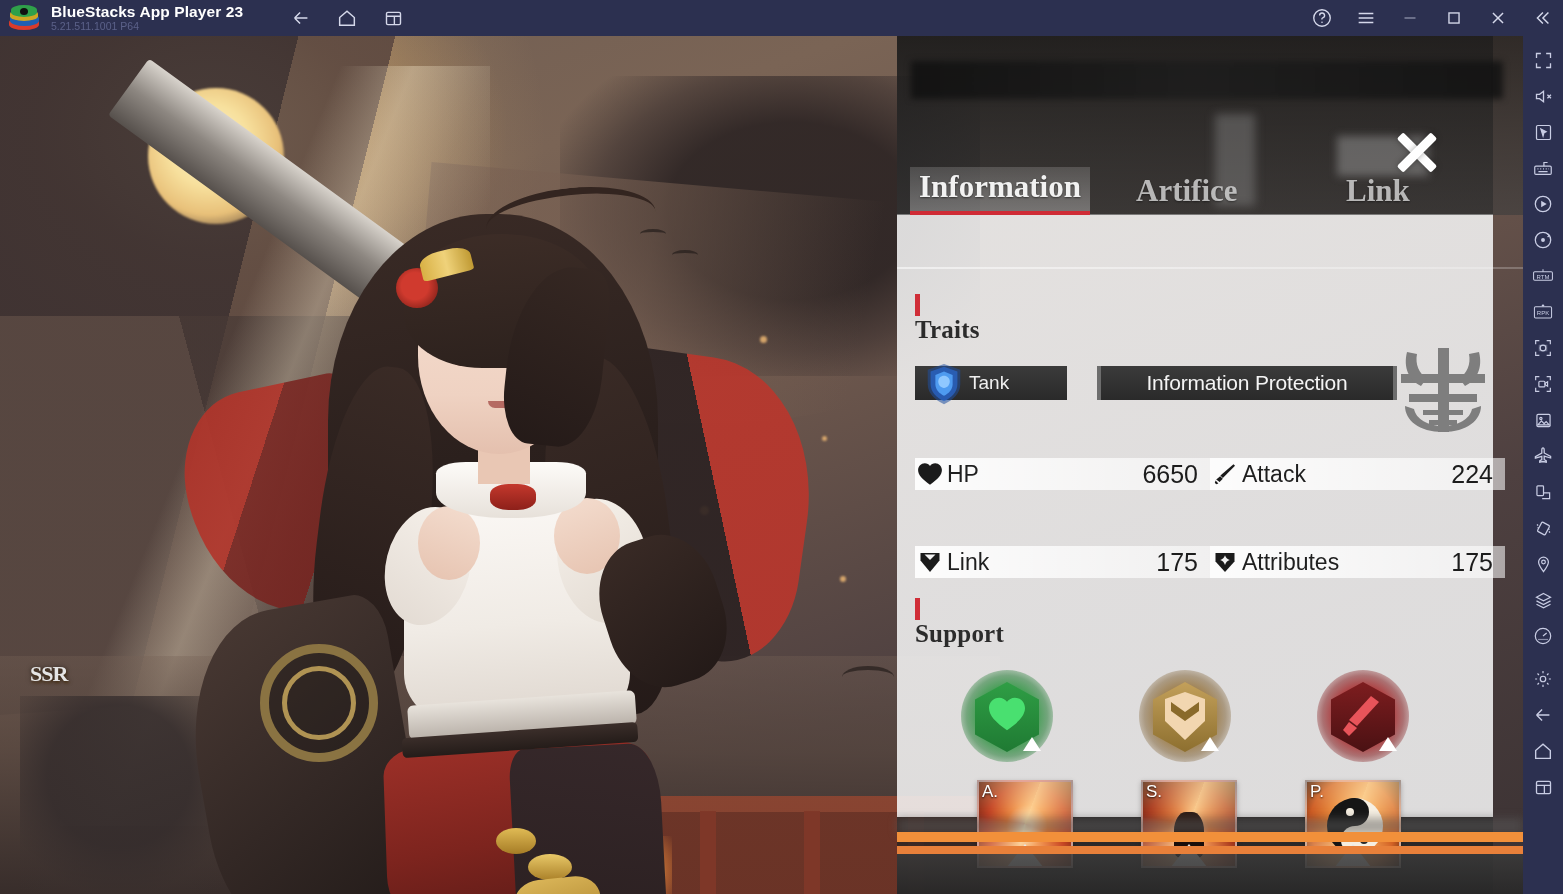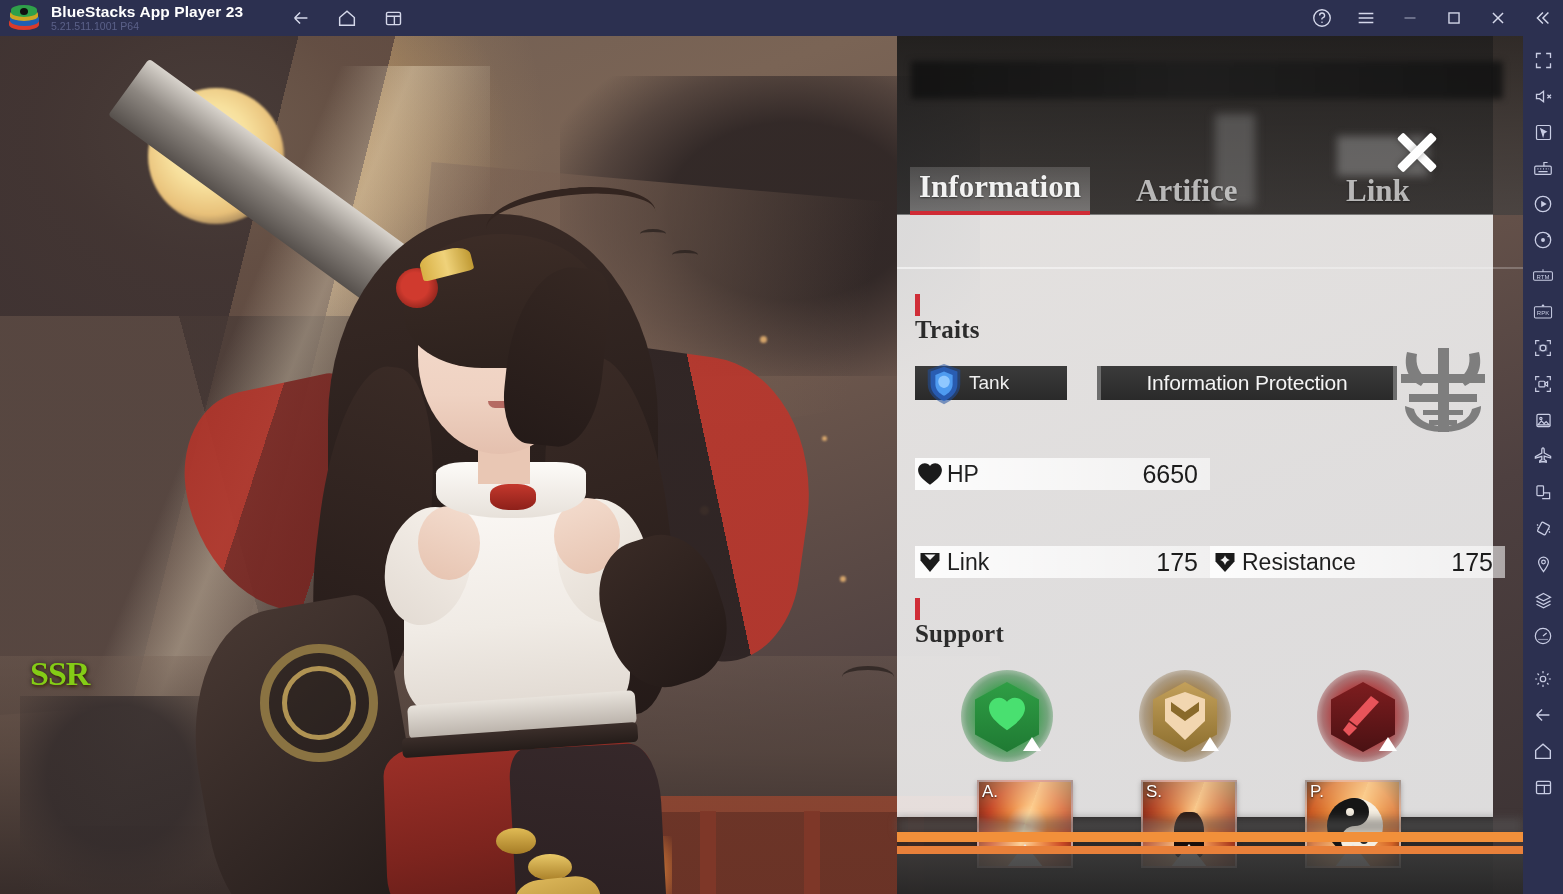--- a/index.html
+++ b/index.html
@@ -170,22 +170,22 @@
   .bird { position:absolute; width:26px; height:10px;
     border-top:3px solid rgba(40,32,30,.75); border-radius:50% 50% 0 0; }
   .bird.b2 { transform:scaleX(-1); }
 
   
   #nameplate { position:absolute; left:34px; top:620px; z-index:8;
     display:flex; align-items:flex-end; gap:2px; }
   #charname { font-family:"Liberation Serif", serif; font-size:56px; font-weight:bold;
     color:#fdfcfa; letter-spacing:.5px;
     text-shadow:0 0 4px rgba(0,0,0,.55), 2px 2px 5px rgba(0,0,0,.6); line-height:56px; }
-  #rank { font-family:"Liberation Serif", serif; font-size:34px; font-weight:bold;
-    color:#84cc16; letter-spacing:-1px; line-height:36px; margin-bottom:5px; margin-left:-4px;
+  #rank { font-family:"Liberation Serif", serif; font-size:22px; font-weight:bold;
+    color:#e5e5e5; letter-spacing:-1px; line-height:36px; margin-bottom:5px; margin-left:-4px;
     text-shadow:0 0 5px rgba(0,0,0,.6), 1px 2px 3px rgba(80,50,10,.8); }
 
   
   #panel { position:absolute; left:897px; top:0; width:596px; height:858px;
     background:linear-gradient(180deg, rgba(20,20,20,.60) 0 20.8%, rgba(243,243,243,.88) 20.8% 91%, rgba(35,35,35,.72) 91% 100%);
     z-index:10; }
   #panel-topshade { position:absolute; left:0; top:0; width:626px; height:179px;
     background:linear-gradient(180deg, rgba(26,26,26,.74) 0%, rgba(44,44,44,.66) 55%, rgba(60,60,60,.62) 100%); }
   #blurbar { position:absolute; left:14px; top:25px; width:592px; height:38px;
     background:linear-gradient(90deg, rgba(16,16,16,.85), rgba(28,28,28,.8) 48%, rgba(18,18,18,.85));
@@ -630,40 +630,51 @@
           <div class="attr-row">
             <div class="attr-cell">
               <div class="a-ico">
                 <svg width="26" height="24" viewBox="0 0 24 22">
                     <path d="M12 21C5 16 1 12 1 7.4 1 3.8 3.8 1 7.2 1c2 0 3.8 1 4.8 2.5C13 2 14.8 1 16.8 1 20.2 1 23 3.8 23 7.4 23 12 19 16 12 21z" fill="#1b1b1b"></path>
                   </svg>
               </div>
               <div class="a-name">HP</div>
               <div class="a-val">6650</div>
             </div>
+            <div class="attr-cell">
+              <div class="a-ico">
+                <svg width="26" height="24" viewBox="0 0 24 24">
+                    <path d="M20.5 2.2 22 3.8 9.8 16l-2.4-2.4z" fill="#1b1b1b"></path>
+                    <path d="M7.2 14.2 9.8 16.8 6.6 20 3.2 17.4z" fill="#1b1b1b"></path>
+                    <path d="M2.6 18.6 5.4 21.4 3.2 22.2 1.8 20.8z" fill="#1b1b1b"></path>
+                  </svg>
+              </div>
+              <div class="a-name">Attack</div>
+              <div class="a-val">224</div>
+            </div>
           </div>
           <div class="attr-row">
             <div class="attr-cell">
               <div class="a-ico">
                 <svg width="26" height="24" viewBox="0 0 24 24">
                     <path d="M2.5 3h19v7.5L12 22 2.5 10.5z" fill="#1b1b1b"></path>
                     <path d="M6.5 4.5 12 10l5.5-5.5z" fill="#f3f3f3"></path>
                   </svg>
               </div>
               <div class="a-name">Link</div>
               <div class="a-val">175</div>
             </div>
             <div class="attr-cell">
               <div class="a-ico">
                 <svg width="26" height="24" viewBox="0 0 24 24">
                     <path d="M2.5 3h19v8.5L12 22 2.5 11.5z" fill="#1b1b1b"></path>
                     <path d="M12 5.2c.9 2.6 2.2 4 4.8 4.9-2.6.9-3.9 2.3-4.8 4.9-.9-2.6-2.2-4-4.8-4.9 2.6-.9 3.9-2.3 4.8-4.9z" fill="#f3f3f3"></path>
                   </svg>
               </div>
-              <div class="a-name">Resistance</div>
+              <div class="a-name">Attributes</div>
               <div class="a-val">175</div>
             </div>
           </div>
         </div>
 
         <div class="sect" style="margin-top:12px;">
           <div class="sect-bar"></div>
           <div class="sect-title">Support</div>
           <div class="sect-rule"></div>
         </div>

